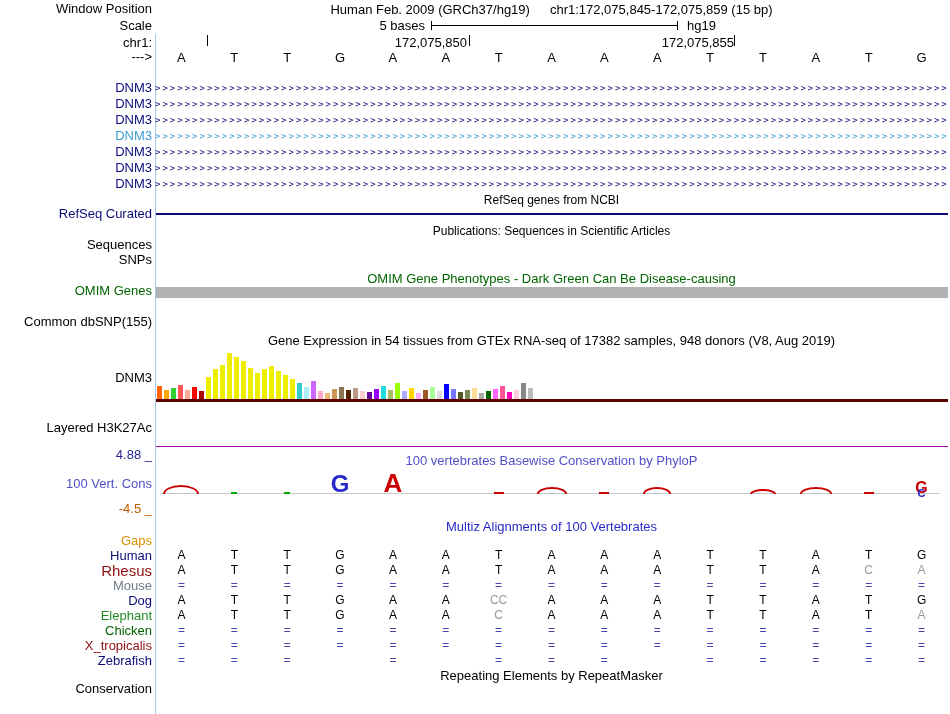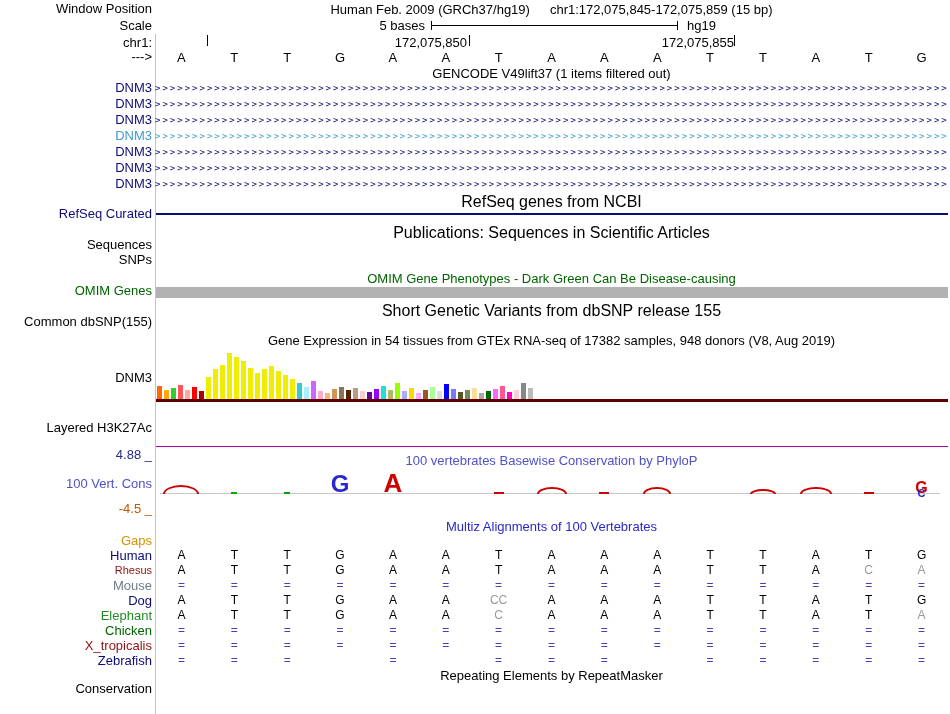--- a/index.html
+++ b/index.html
@@ -3,21 +3,21 @@
 <meta charset="utf-8">
 <style>
   html,body{margin:0;padding:0;background:#ffffff;}
   #browser{
     position:relative;width:950px;height:714px;background:#fff;
     font-family:"Liberation Sans",sans-serif;font-size:13px;color:#000;
     overflow:hidden;
   }
   .lbl{position:absolute;right:798px;text-align:right;white-space:nowrap;font-size:13px;line-height:14px;}
   .title{position:absolute;left:155px;width:793px;text-align:center;white-space:nowrap;font-size:13px;}
-  .title.small{font-size:16px;}
+  .title.small{font-size:12px;}
   .main-title{position:absolute;left:155px;width:793px;top:2px;display:flex;justify-content:center;gap:20px;white-space:nowrap;}
   .chrtick{position:absolute;width:1px;height:11px;background:#000;top:35px;}
   .scale-tick{position:absolute;width:1px;height:9px;background:#000;top:21px;}
   .coord{position:absolute;top:35px;white-space:nowrap;}
   #scale-line{position:absolute;left:432px;top:25px;width:246px;height:1px;background:#000;}
   #refseq-line{position:absolute;left:155px;top:213px;width:793px;height:2px;}
   #omim-bar{position:absolute;left:155px;top:287px;width:793px;height:11px;}
   #gtex-baseline{position:absolute;left:155px;top:399px;width:793px;height:3px;}
   #purple-line{position:absolute;left:155px;top:446px;width:793px;height:1px;}
   #phylop-baseline{position:absolute;left:160px;top:493px;width:780px;height:1px;}
@@ -43,35 +43,33 @@
 
   <div class="lbl" style="top:36px">chr1:</div>
   <div class="chrtick" style="left:207px"></div>
   <span class="coord" style="right:483px">172,075,850</span>
   <div class="chrtick" style="left:469px"></div>
   <span class="coord" style="right:216px">172,075,855</span>
   <div class="chrtick" style="left:734px"></div>
 
   <div class="lbl" style="top:50px">---&gt;</div>
 
-  <div class="title" style="top:66px">GENCODE V49lift37 (1 items filtered out)</div>
 
   <div class="title small" style="top:193px">RefSeq genes from NCBI</div>
   <div class="lbl" style="top:207px;color:#0C0C78">RefSeq Curated</div>
   <div id="refseq-line" style="background: rgb(12, 12, 120);"></div>
 
   <div class="title small" style="top:224px">Publications: Sequences in Scientific Articles</div>
   <div class="lbl" style="top:238px">Sequences</div>
   <div class="lbl" style="top:253px">SNPs</div>
 
   <div class="title" style="top:271px;color:#006400">OMIM Gene Phenotypes - Dark Green Can Be Disease-causing</div>
   <div class="lbl" style="top:284px;color:#006400">OMIM Genes</div>
   <div id="omim-bar" style="background: rgb(178, 178, 178);"></div>
 
-  <div class="title small" style="top:302px">Short Genetic Variants from dbSNP release 155</div>
   <div class="lbl" style="top:315px">Common dbSNP(155)</div>
 
   <div class="title" style="top:333px">Gene Expression in 54 tissues from GTEx RNA-seq of 17382 samples, 948 donors (V8, Aug 2019)</div>
   <div class="lbl" style="top:371px">DNM3</div>
   <div id="gtex-baseline" style="background: rgb(92, 0, 0);"></div>
 
   <div class="lbl" style="top:421px">Layered H3K27Ac</div>
 
   <div id="purple-line" style="background: rgb(168, 0, 168);"></div>
   <div class="lbl" style="top:448px;color:#28288C">4.88 _</div>
@@ -193,21 +191,21 @@
     <div style="position: absolute; left: 445.767px; top: 548px; transform: translateX(-50%); font-size: 12px; line-height: 15px; color: rgb(0, 0, 0);">A</div>
     <div style="position: absolute; left: 498.633px; top: 548px; transform: translateX(-50%); font-size: 12px; line-height: 15px; color: rgb(0, 0, 0);">T</div>
     <div style="position: absolute; left: 551.5px; top: 548px; transform: translateX(-50%); font-size: 12px; line-height: 15px; color: rgb(0, 0, 0);">A</div>
     <div style="position: absolute; left: 604.367px; top: 548px; transform: translateX(-50%); font-size: 12px; line-height: 15px; color: rgb(0, 0, 0);">A</div>
     <div style="position: absolute; left: 657.233px; top: 548px; transform: translateX(-50%); font-size: 12px; line-height: 15px; color: rgb(0, 0, 0);">A</div>
     <div style="position: absolute; left: 710.1px; top: 548px; transform: translateX(-50%); font-size: 12px; line-height: 15px; color: rgb(0, 0, 0);">T</div>
     <div style="position: absolute; left: 762.967px; top: 548px; transform: translateX(-50%); font-size: 12px; line-height: 15px; color: rgb(0, 0, 0);">T</div>
     <div style="position: absolute; left: 815.833px; top: 548px; transform: translateX(-50%); font-size: 12px; line-height: 15px; color: rgb(0, 0, 0);">A</div>
     <div style="position: absolute; left: 868.7px; top: 548px; transform: translateX(-50%); font-size: 12px; line-height: 15px; color: rgb(0, 0, 0);">T</div>
     <div style="position: absolute; left: 921.567px; top: 548px; transform: translateX(-50%); font-size: 12px; line-height: 15px; color: rgb(0, 0, 0);">G</div>
-    <div style="position: absolute; right: 798px; top: 563px; text-align: right; color: rgb(142, 16, 16); font-size: 11px; line-height: 15px;">Rhesus</div>
+    <div style="position: absolute; right: 798px; top: 563px; text-align: right; color: rgb(142, 16, 16); font-size: 15px; line-height: 15px;">Rhesus</div>
     <div style="position: absolute; left: 181.433px; top: 563px; transform: translateX(-50%); font-size: 12px; line-height: 15px; color: rgb(0, 0, 0);">A</div>
     <div style="position: absolute; left: 234.3px; top: 563px; transform: translateX(-50%); font-size: 12px; line-height: 15px; color: rgb(0, 0, 0);">T</div>
     <div style="position: absolute; left: 287.167px; top: 563px; transform: translateX(-50%); font-size: 12px; line-height: 15px; color: rgb(0, 0, 0);">T</div>
     <div style="position: absolute; left: 340.033px; top: 563px; transform: translateX(-50%); font-size: 12px; line-height: 15px; color: rgb(0, 0, 0);">G</div>
     <div style="position: absolute; left: 392.9px; top: 563px; transform: translateX(-50%); font-size: 12px; line-height: 15px; color: rgb(0, 0, 0);">A</div>
     <div style="position: absolute; left: 445.767px; top: 563px; transform: translateX(-50%); font-size: 12px; line-height: 15px; color: rgb(0, 0, 0);">A</div>
     <div style="position: absolute; left: 498.633px; top: 563px; transform: translateX(-50%); font-size: 12px; line-height: 15px; color: rgb(0, 0, 0);">T</div>
     <div style="position: absolute; left: 551.5px; top: 563px; transform: translateX(-50%); font-size: 12px; line-height: 15px; color: rgb(0, 0, 0);">A</div>
     <div style="position: absolute; left: 604.367px; top: 563px; transform: translateX(-50%); font-size: 12px; line-height: 15px; color: rgb(0, 0, 0);">A</div>
     <div style="position: absolute; left: 657.233px; top: 563px; transform: translateX(-50%); font-size: 12px; line-height: 15px; color: rgb(0, 0, 0);">A</div>

